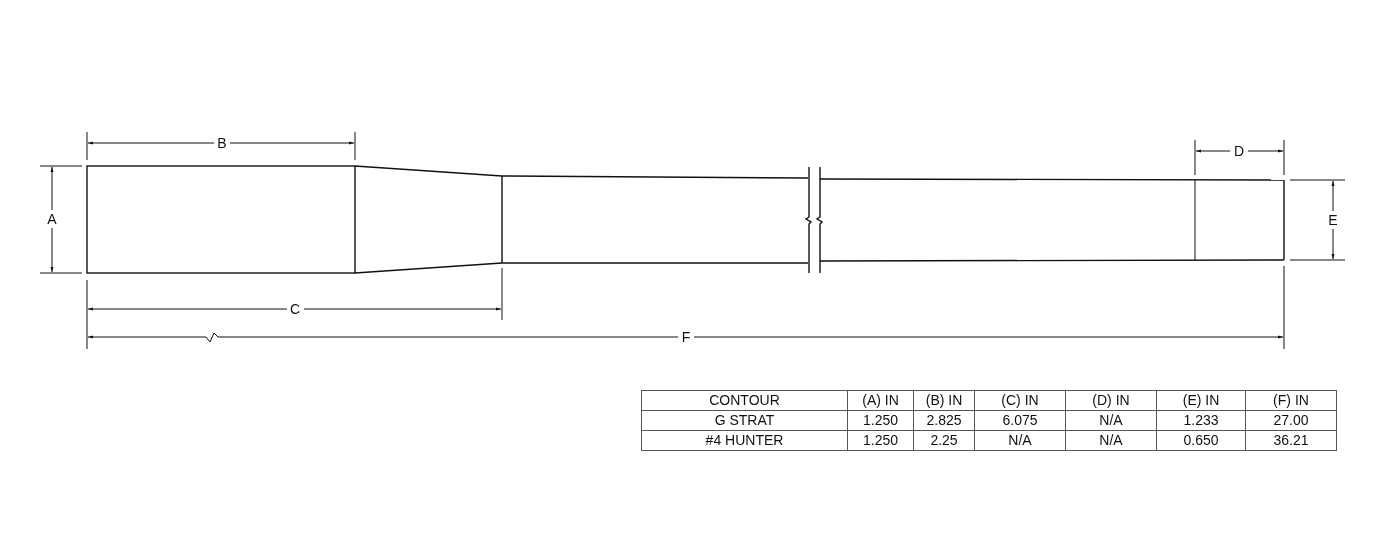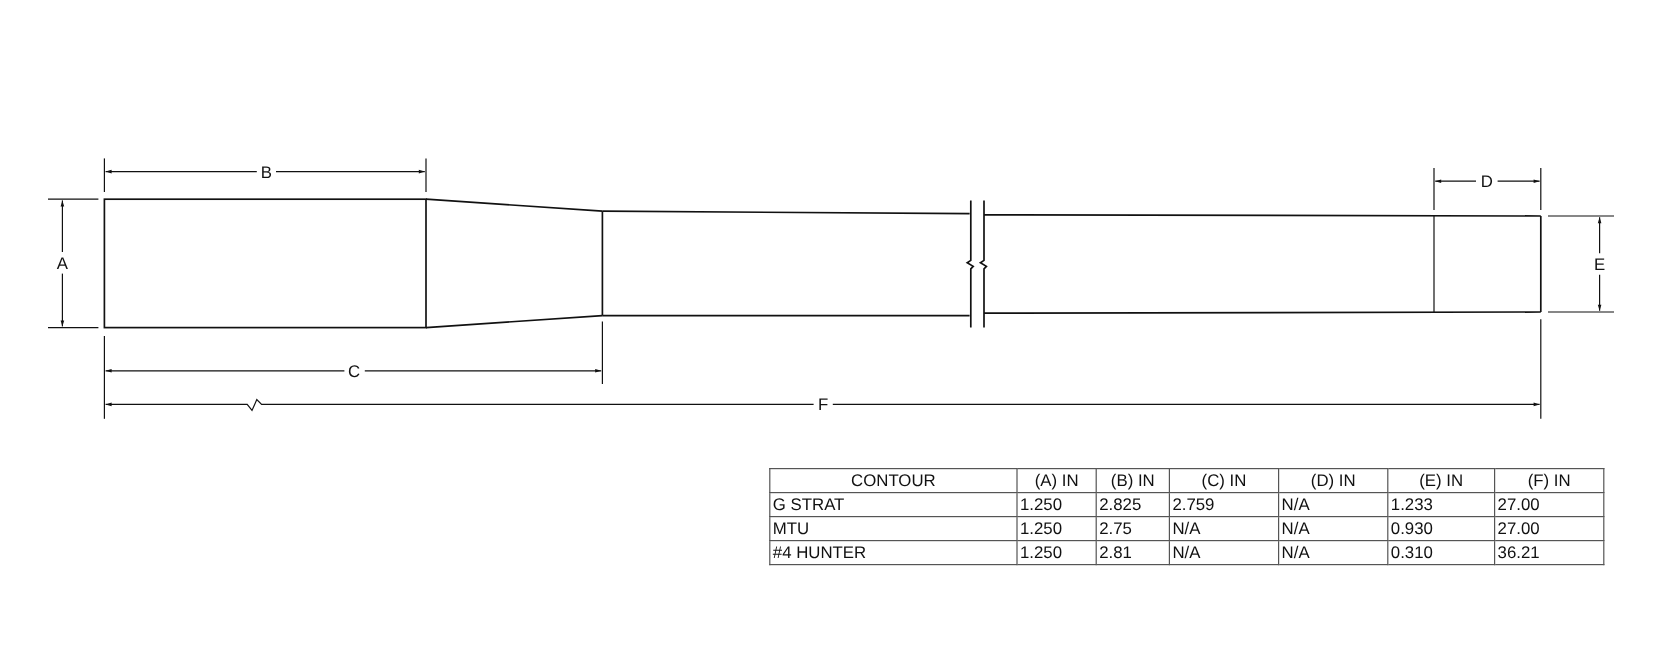--- a/index.html
+++ b/index.html
@@ -2,21 +2,21 @@
 <html><head>
 <meta charset="utf-8">
 <style>
   html, body { margin:0; padding:0; background:#ffffff; }
   body { width:1400px; height:553px; position:relative; overflow:hidden; font-family:"Liberation Sans", sans-serif; }
   #drawing { position:absolute; left:0; top:0; }
   .dimlabel { font-family:"Liberation Sans", sans-serif; font-size:14px; fill:#111; }
   #spec-table { position:absolute; left:641px; top:390px; border-collapse:collapse; font-family:"Liberation Sans", sans-serif; font-size:14px; color:#111; }
   #spec-table th, #spec-table td { border:1px solid #555; height:19px; padding:0 2px; white-space:nowrap; line-height:19px; }
   #spec-table th { font-weight:normal; text-align:center; }
-  #spec-table td { text-align:left; }
+  #spec-table td { text-align:center; }
 </style>
 </head>
 <body>
 
 <svg id="drawing" width="1400" height="553" viewBox="0 0 1400 553">
   <defs>
     <marker id="arr" viewBox="0 0 10 10" refX="10" refY="5" markerWidth="10" markerHeight="5" orient="auto-start-reverse" markerUnits="userSpaceOnUse">
       <path d="M0,2 L10,5 L0,8 z" fill="#111"></path>
     </marker>
   </defs>
@@ -93,37 +93,28 @@
       <th style="width:86px">(D) IN</th>
       <th style="width:84px">(E) IN</th>
       <th style="width:86px">(F) IN</th>
     </tr>
   </thead>
   <tbody>
     <tr>
       <td>G STRAT</td>
       <td>1.250</td>
       <td>2.825</td>
-      <td>2.759</td>
+      <td>6.075</td>
       <td>N/A</td>
       <td>1.233</td>
       <td>27.00</td>
     </tr>
     <tr>
-      <td>MTU</td>
+      <td>#4 HUNTER</td>
       <td>1.250</td>
-      <td>2.75</td>
+      <td>2.25</td>
       <td>N/A</td>
       <td>N/A</td>
-      <td>0.930</td>
-      <td>27.00</td>
-    </tr>
-    <tr>
-      <td>#4 HUNTER</td>
-      <td>1.250</td>
-      <td>2.81</td>
-      <td>N/A</td>
-      <td>N/A</td>
-      <td>0.310</td>
+      <td>0.650</td>
       <td>36.21</td>
     </tr>
   </tbody>
 </table>
 
 </body></html>

